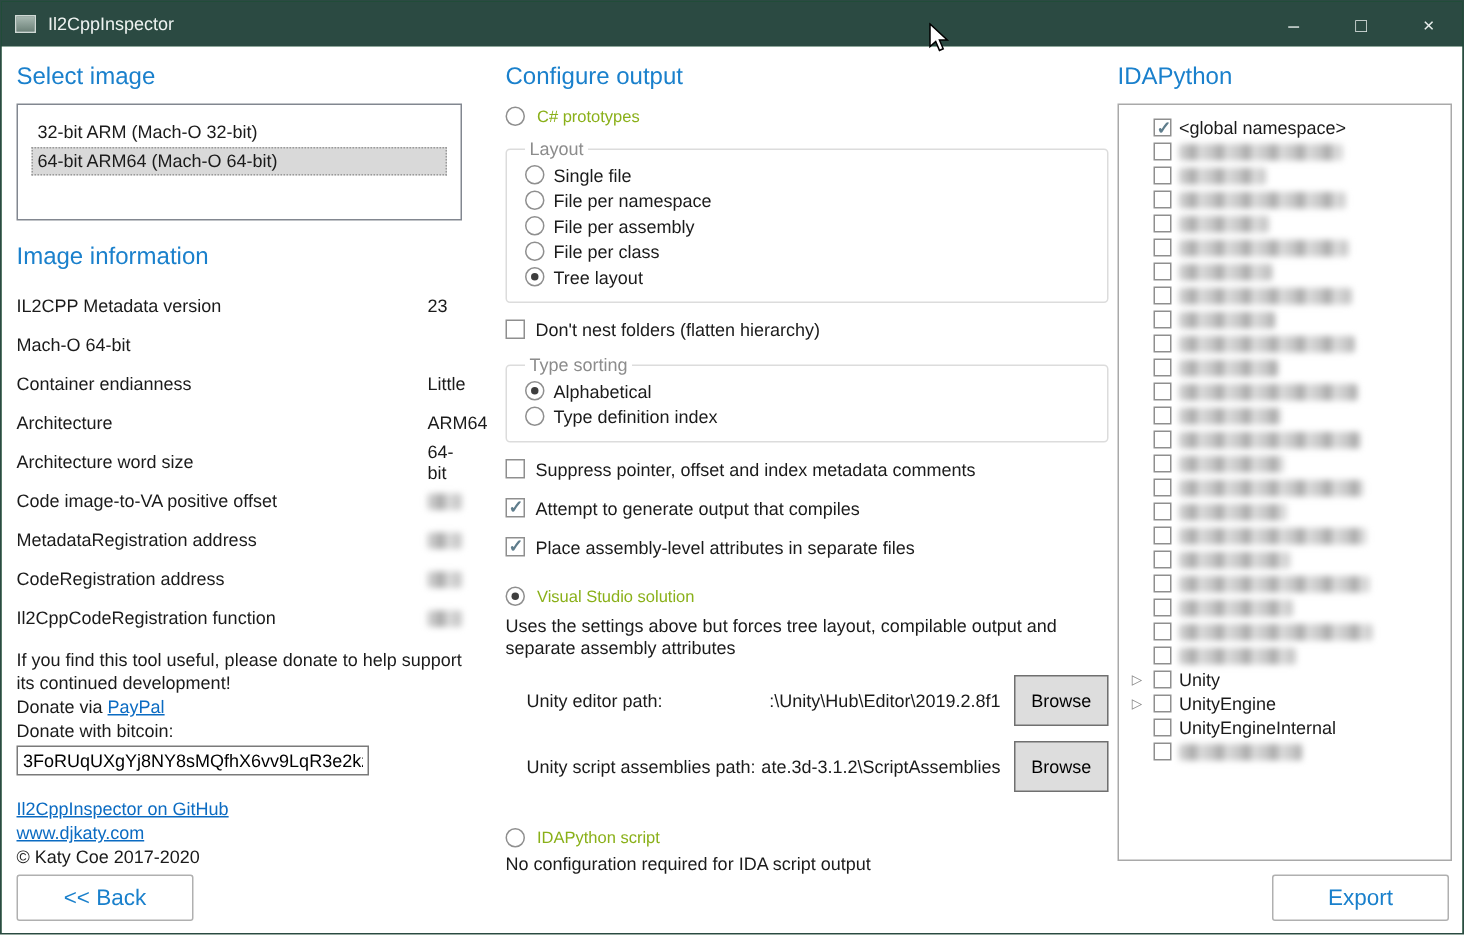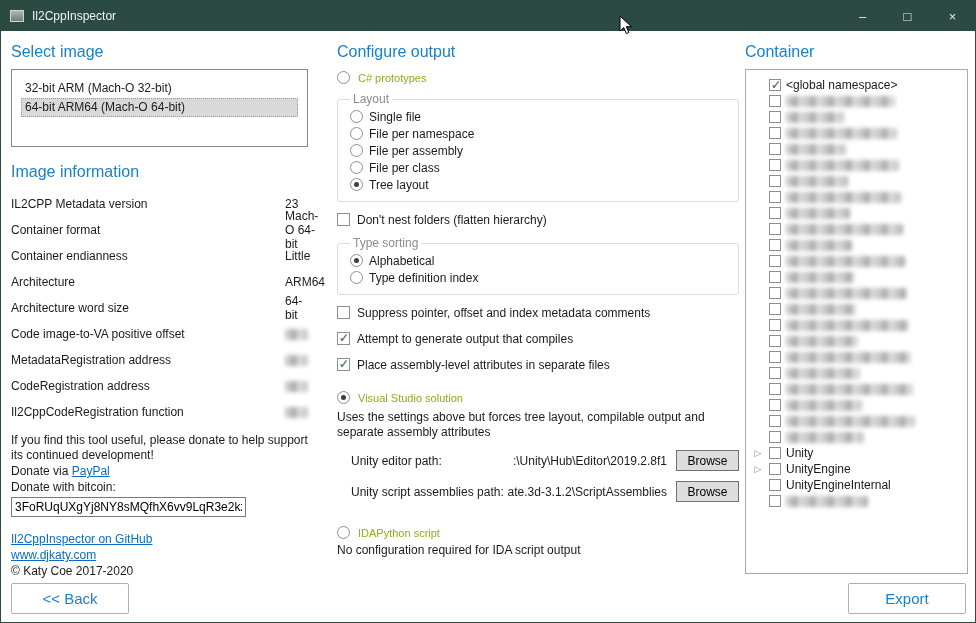--- a/index.html
+++ b/index.html
@@ -57,21 +57,21 @@
   .groupbox legend { color:#8c8c8c; padding:0 3px; font-size:12px; }
   .opt-row { display:flex; align-items:center; gap:6px; height:17px; }
   .checkbox { width:13px; height:13px; border:1px solid #8f8f8f; background:#fff; flex:none; display:inline-block; position:relative; }
   .checkbox.on::after { content:"✓"; position:absolute; left:1px; top:-2px; font-size:12px; font-weight:bold; color:#5f7d8c; }
   .cb-row { display:flex; align-items:center; gap:7px; margin-top:9px; height:17px; }
   .cb-group { margin-top:6px; }
   .desc { margin-top:6px; width:392px; line-height:15px; }
   .path-row { display:flex; align-items:center; margin:10px 0 0 14px; }
   .path-label { flex:none; }
   .path-value { flex:1; text-align:right; margin-right:9px; white-space:nowrap; overflow:hidden; }
-  .browse { flex:none; width:63px; height:21px; background:#ddd; border:1px solid #707070; font:12px "Liberation Sans",sans-serif; cursor:pointer; }
+  .browse { flex:none; width:63px; height:34px; background:#ddd; border:1px solid #707070; font:12px "Liberation Sans",sans-serif; cursor:pointer; }
   .ida-desc { margin-top:4px; }
 
   
   .ns-panel { margin-top:8px; height:505px; border:1px solid #a9a9a9; padding:7px 4px; overflow:hidden; background:#fff; }
   .ns-row { display:flex; align-items:center; height:16px; gap:5px; padding-left:2px; }
   .expander { width:12px; flex:none; color:#8a8a8a; font-size:9px; text-align:center; line-height:16px; }
   .ns-label { white-space:nowrap; }
   .ns-row .checkbox { width:12px; height:12px; }
 </style>
 </head>
@@ -102,21 +102,20 @@
           <div class="list-item selected">64-bit ARM64 (Mach-O 64-bit)</div>
         </div>
 
       <div class="heading info-heading">Image information</div>
       <div class="info-table">
           <div class="info-row">
             <span class="info-key">IL2CPP Metadata version</span>
             <span class="info-value">23</span>
           </div>
           <div class="info-row">
-            <span class="info-key">Container format</span>
             <span class="info-value">Mach-O 64-bit</span>
           </div>
           <div class="info-row">
             <span class="info-key">Container endianness</span>
             <span class="info-value">Little</span>
           </div>
           <div class="info-row">
             <span class="info-key">Architecture</span>
             <span class="info-value">ARM64</span>
           </div>
@@ -240,21 +239,21 @@
       </div>
 
       <div class="mode-row mode-ida">
         <span class="radio"></span>
         <span class="green-label">IDAPython script</span>
       </div>
       <div class="ida-desc">No configuration required for IDA script output</div>
     </div>
 
     <div class="col col-right">
-      <div class="heading">Container</div>
+      <div class="heading">IDAPython</div>
       <div class="ns-panel">
           <div class="ns-row">
             <span class="expander"></span>
             <span class="checkbox on"></span>
             <span class="ns-label">&lt;global namespace&gt;</span>
           </div>
           <div class="ns-row">
             <span class="expander"></span>
             <span class="checkbox"></span>
             <span class="redact" style="width: 109px;"></span>

